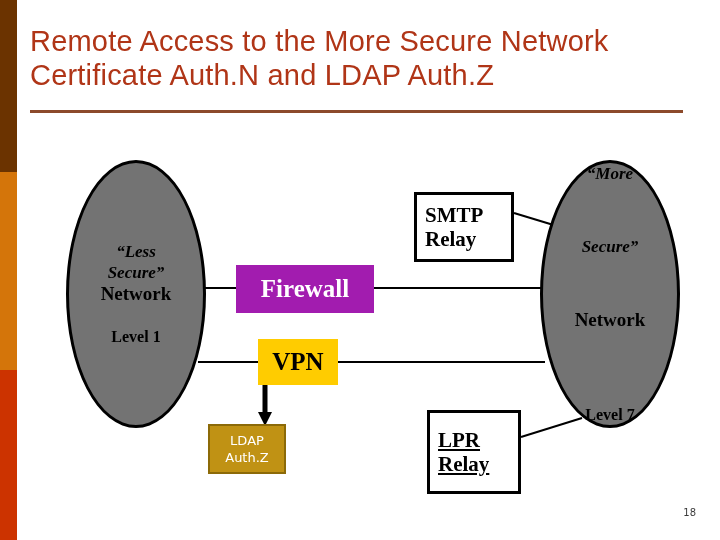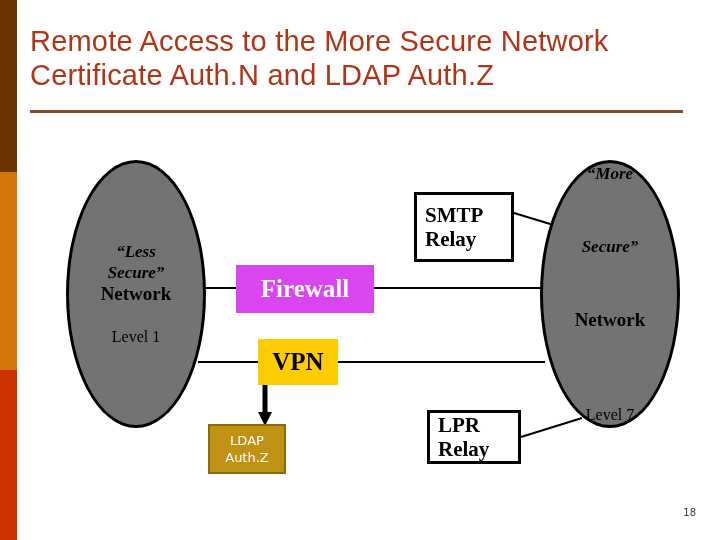--- a/index.html
+++ b/index.html
@@ -82,21 +82,21 @@
     line-height: 21px;
     color: #000;
   }
   .cloud .net {
     font-weight: bold;
     font-size: 19px;
     line-height: 22px;
     color: #000;
   }
   .cloud .lvl {
-    font-weight: normal;
+    font-weight: bold;
     font-size: 16px;
     line-height: 20px;
     color: #000;
     margin-top: 22px;
   }
 
   
   .relay-box {
     border: 3px solid #000000;
     background: #ffffff;
@@ -104,26 +104,26 @@
     flex-direction: column;
     align-items: flex-start;
     justify-content: center;
     padding-left: 8px;
     font-weight: bold;
     font-size: 21px;
     line-height: 24px;
     color: #000;
   }
   #smtp-relay { left: 414px; top: 192px; width: 100px; height: 70px; }
-  #lpr-relay  { left: 427px; top: 410px; width: 94px;  height: 54px; }
+  #lpr-relay  { left: 427px; top: 410px; width: 94px;  height: 84px; text-decoration: underline; }
 
   
   #firewall {
     left: 236px; top: 265px; width: 138px; height: 48px;
-    background: #d946ef;
+    background: #a21caf;
     color: #ffffff;
     display: flex;
     align-items: center;
     justify-content: center;
     font-weight: bold;
     font-size: 25px;
     font-family: "Liberation Serif", serif;
   }
   
   #vpn {

